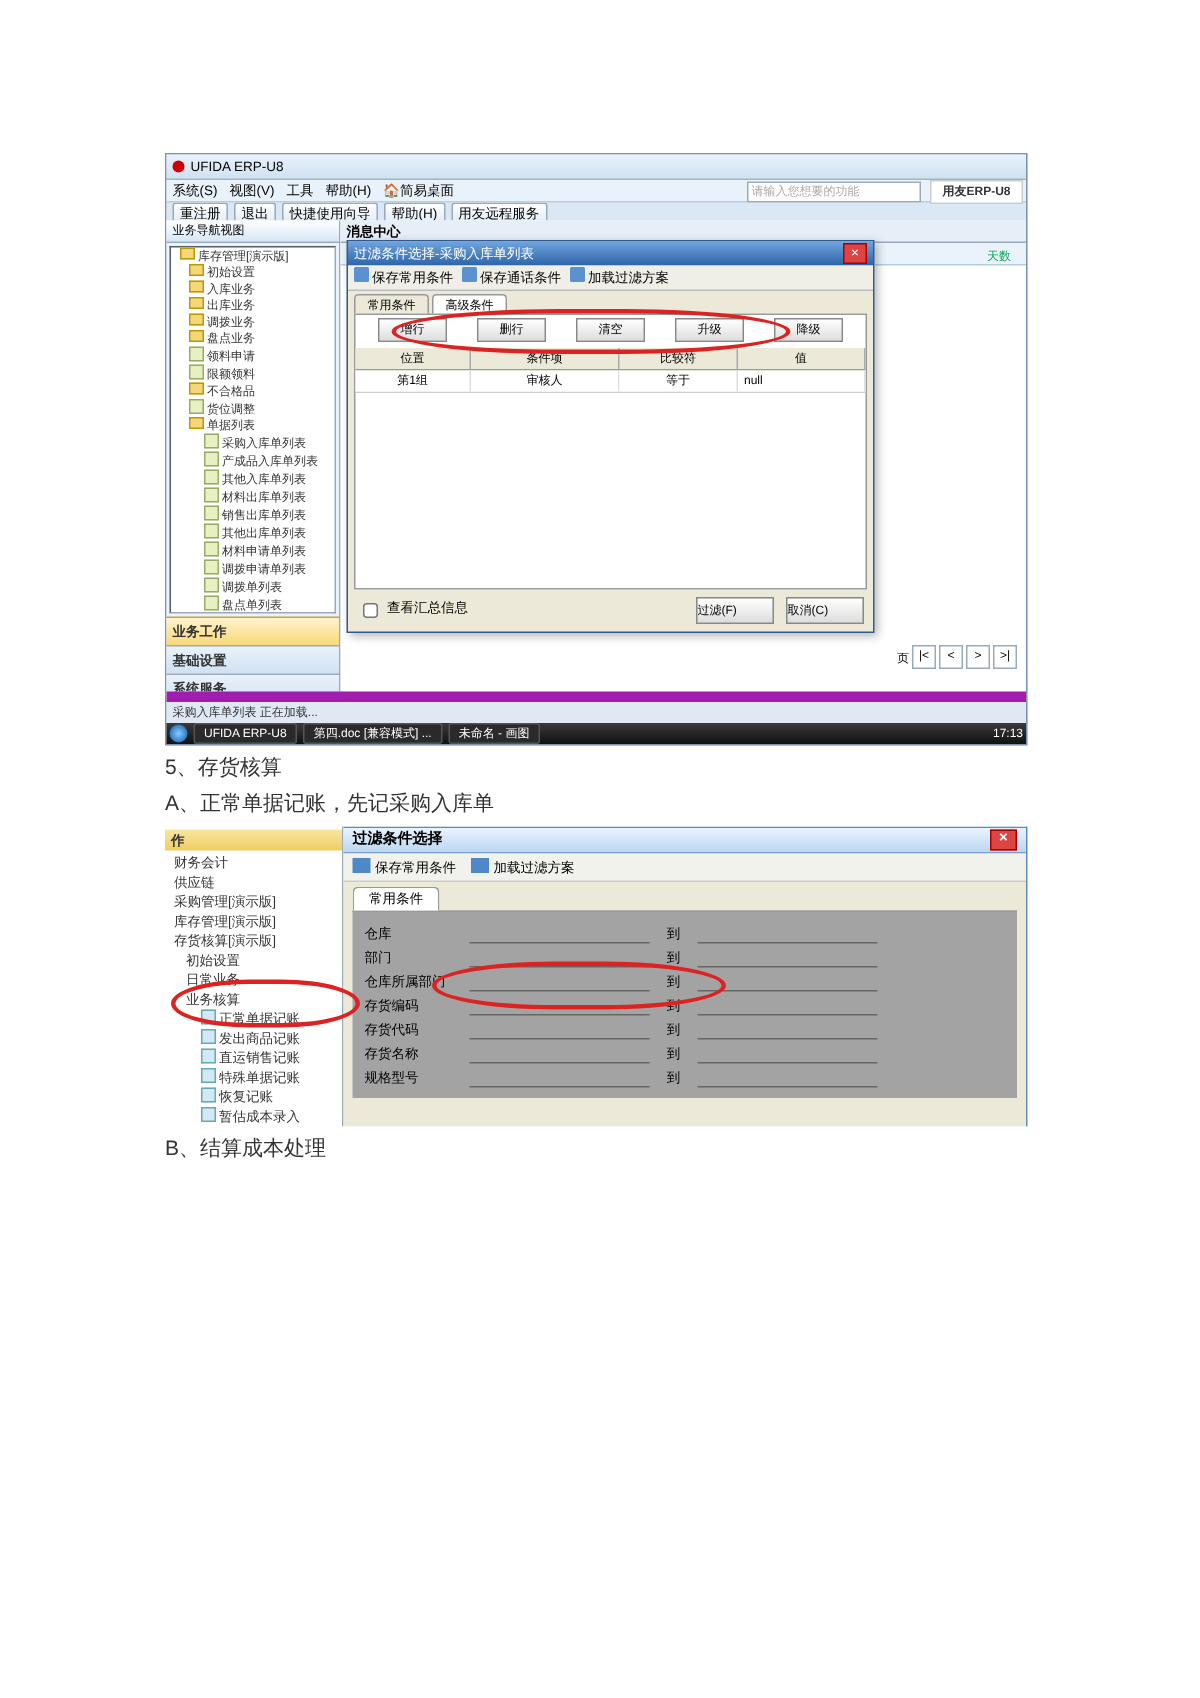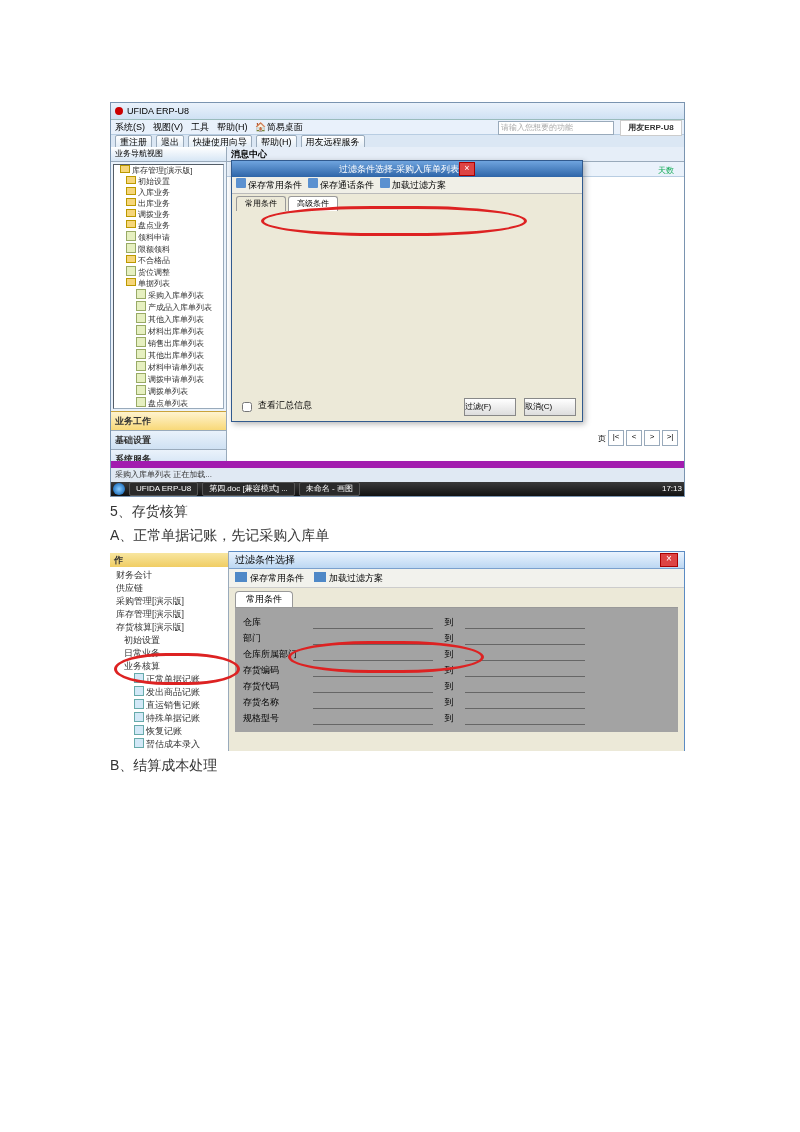--- a/index.html
+++ b/index.html
@@ -24,21 +24,21 @@
 .s1 .tree .i2{padding-left:22px}
 .s1 .tree .doc::before{content:"";display:inline-block;width:8px;height:8px;background:#e6f0c0;border:1px solid #9a6;margin-right:2px;vertical-align:-1px}
 .s1 .tree .fold::before{content:"";display:inline-block;width:8px;height:6px;background:#f6d67a;border:1px solid #b90;margin-right:2px;vertical-align:0}
 .s1 .sidebtn{height:18px;background:linear-gradient(#fff3cf,#f8d878);border-top:1px solid #caa23a;display:flex;align-items:center;padding:0 4px;gap:4px;font-weight:bold;color:#333}
 .s1 .sidebtn.blue{background:linear-gradient(#eaf2fb,#cfe1f3);border-top:1px solid #9ab}
 .s1 .main{flex:1;position:relative;background:#fff}
 .s1 .main .tabrow{height:14px;background:#e6eef8;border-bottom:1px solid #9ab;display:flex;align-items:center;padding:0 4px;gap:6px}
 .s1 .main .actrow{height:14px;background:#eaf2fb;border-bottom:1px solid #b8cde2;display:flex;align-items:center;padding:0 6px;gap:4px}
 .s1 .main .actrow span::before{content:"";display:inline-block;width:8px;height:8px;margin-right:2px;background:linear-gradient(#8c6,#4a2);border-radius:1px}
 .s1 .dialog{position:absolute;left:120px;top:57px;width:350px;height:260px;background:#ece9d8;border:1px solid #315a8e;box-shadow:2px 2px 6px rgba(0,0,0,.3)}
-.s1 .dlg-title{height:16px;background:linear-gradient(#6fa4de,#2e65a8);color:#fff;padding:0 4px;line-height:16px;font-size:9px;display:flex;justify-content:center}
+.s1 .dlg-title{height:16px;background:linear-gradient(#6fa4de,#2e65a8);color:#fff;padding:0 4px;line-height:16px;font-size:9px;display:flex;justify-content:space-between}
 .s1 .dlg-title .x{width:14px;height:12px;background:#d44;border:1px solid #a00;text-align:center;line-height:10px;margin-top:1px;color:#fff}
 .s1 .dlg-tb{height:16px;background:#f0efe7;border-bottom:1px solid #bbb;display:flex;align-items:center;padding:0 4px;gap:6px}
 .s1 .dlg-tb span::before{content:"";display:inline-block;width:10px;height:10px;background:#5b91d0;margin-right:2px;border-radius:1px}
 .s1 .dlg-tabs{height:16px;background:#ece9d8;padding:2px 4px 0 4px;display:flex;gap:2px}
 .s1 .dlg-tabs .dt{padding:0 8px;height:14px;line-height:14px;border:1px solid #999;border-bottom:none;background:#fff;border-radius:3px 3px 0 0;font-size:8px}
 .s1 .dlg-tabs .dt.inact{background:#ece9d8}
 .s1 .dlg-body{position:absolute;top:48px;bottom:28px;left:4px;right:4px;background:#fff;border:1px solid #999}
 .s1 .dlg-btnrow{height:18px;padding:2px 4px;display:flex;gap:20px;justify-content:center}
 .s1 .dlg-btnrow .bt{width:44px;height:14px;line-height:14px;text-align:center;border:1px solid #888;background:linear-gradient(#fff,#ddd);font-size:8px}
 .s1 .gridhead{height:14px;background:#ece9d8;border-bottom:1px solid #999;display:flex}
@@ -63,21 +63,21 @@
 .s1 .rightlabel{position:absolute;right:10px;top:62px;font-size:8px;color:#1a5;}
 
 .s2{height:200px;position:relative;box-sizing:border-box;display:flex;font-size:9px;font-family:"Microsoft YaHei","SimSun",sans-serif;overflow:hidden;border-right:1px solid #5b8bc3}
 .s2 .left{width:118px;background:#fff;border-right:1px solid #9ab;font-size:9px;line-height:13px;color:#333;padding-top:2px}
 .s2 .left .hdr{height:14px;background:linear-gradient(#f8e6a0,#f0cd63);color:#333;font-weight:bold;padding:0 4px;line-height:14px;margin-bottom:2px}
 .s2 .left .nd{padding-left:6px;white-space:nowrap}
 .s2 .left .i1{padding-left:14px}
 .s2 .left .i2{padding-left:24px}
 .s2 .left .doc::before{content:"";display:inline-block;width:8px;height:8px;background:#d2e8f7;border:1px solid #6aa;margin-right:2px;vertical-align:-1px}
 .s2 .right{flex:1;background:#ece9d8;position:relative;border-top:1px solid #5b8bc3}
-.s2 .r-title{height:16px;background:linear-gradient(#e9f3fe,#bcd7f2);border-bottom:1px solid #7aa0cd;line-height:16px;padding:0 6px;font-weight:normal;font-size:10px;display:flex;justify-content:space-between}
+.s2 .r-title{height:16px;background:linear-gradient(#e9f3fe,#bcd7f2);border-bottom:1px solid #7aa0cd;line-height:16px;padding:0 6px;font-weight:bold;font-size:10px;display:flex;justify-content:space-between}
 .s2 .r-title .x{width:16px;height:12px;background:#d44;border:1px solid #a00;text-align:center;line-height:10px;margin-top:1px;color:#fff}
 .s2 .r-tb{height:18px;background:#f2f2ed;border-bottom:1px solid #ccc;display:flex;align-items:center;padding:0 6px;gap:10px;font-size:9px}
 .s2 .r-tb span::before{content:"";display:inline-block;width:12px;height:10px;background:#4f88c7;margin-right:3px;vertical-align:-1px}
 .s2 .r-tabs{padding:3px 6px 0 6px}
 .s2 .r-tabs .rt{display:inline-block;padding:1px 10px;border:1px solid #999;border-bottom:none;background:#fff;border-radius:4px 4px 0 0;font-size:9px}
 .s2 .r-form{background:#a3a3a3;border-top:1px solid #999;padding:6px 8px;margin:0 6px}
 .s2 .frow{display:flex;align-items:center;height:16px;gap:6px;font-size:9px}
 .s2 .frow .lbl{width:64px;text-align:left}
 .s2 .frow .fld{width:120px;border-bottom:1px solid #666;height:12px;position:relative}
 .s2 .frow .fld.sel{background:#fff;border:1px solid #7a9;display:flex;align-items:center;padding:0 2px}
@@ -170,20 +170,42 @@
     </div>
     <div class="dlg-tb">
       <span>保存常用条件</span>
       <span>保存通话条件</span>
       <span>加载过滤方案</span>
     </div>
     <div class="dlg-tabs">
       <span class="dt inact">常用条件</span>
       <span class="dt">高级条件</span>
     </div>
+    <div class="dlg-body">
+      <div class="dlg-btnrow">
+        <span class="bt">增行</span>
+        <span class="bt">删行</span>
+        <span class="bt">清空</span>
+        <span class="bt">升级</span>
+        <span class="bt">降级</span>
+      </div>
+      <div class="gridhead">
+        <div style="width:68px">位置</div>
+        <div style="width:90px">条件项</div>
+        <div style="width:70px">比较符</div>
+        <div style="flex:1">值</div>
+      </div>
+      <div class="gridrow">
+        <div style="width:68px">第1组</div>
+        <div style="width:90px">审核人</div>
+        <div style="width:70px">等于</div>
+        <div style="flex:1;text-align:left">null</div>
+      </div>
+      <div class="gridrest"></div>
+    </div>
     <div class="dlg-foot">
       <label class="chk">
             <input type="checkbox" style="">
             <span>查看汇总信息</span>
           </label>
       <div class="btns">
         <span class="bt">过滤(F)</span>
         <span class="bt">取消(C)</span>
       </div>
     </div>

